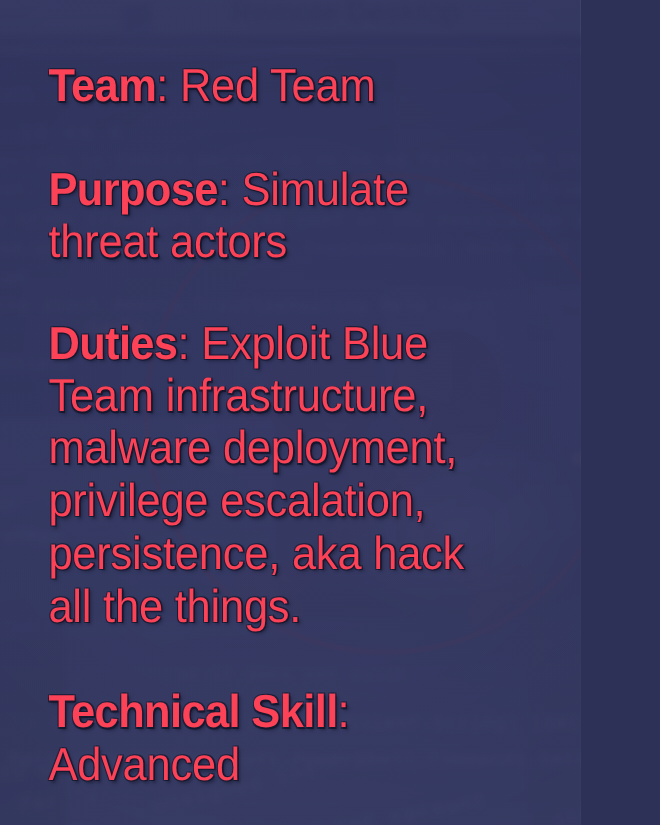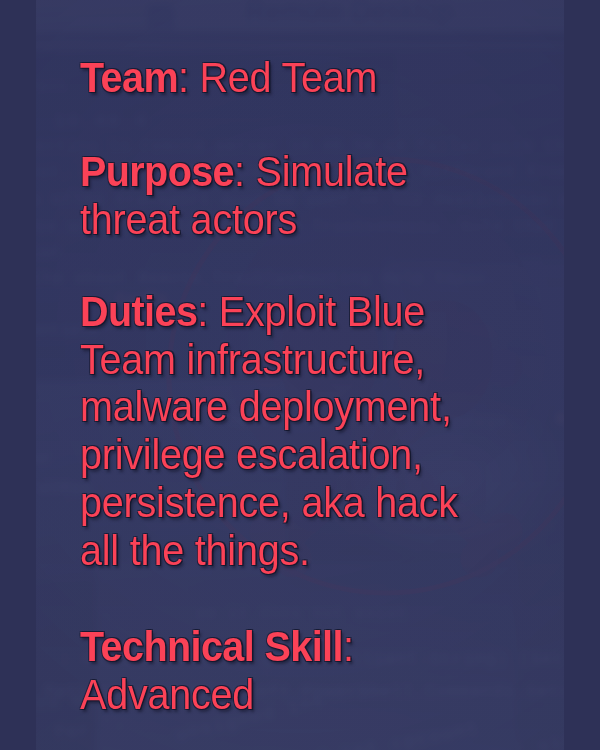--- a/index.html
+++ b/index.html
@@ -10,21 +10,20 @@
     overflow:hidden;
     background:#2e3157;
     font-family:"Liberation Sans", sans-serif;
   }
 
   #card {
     position:relative;
     width:528px; height:750px;
     overflow:hidden;
     background:#4c1d95;
-    margin-left:36px;
   }
 
   
   .bg-layer {
     position:absolute; inset:-40px;
     filter:blur(3px);
   }
 
   
   .bg-base {

